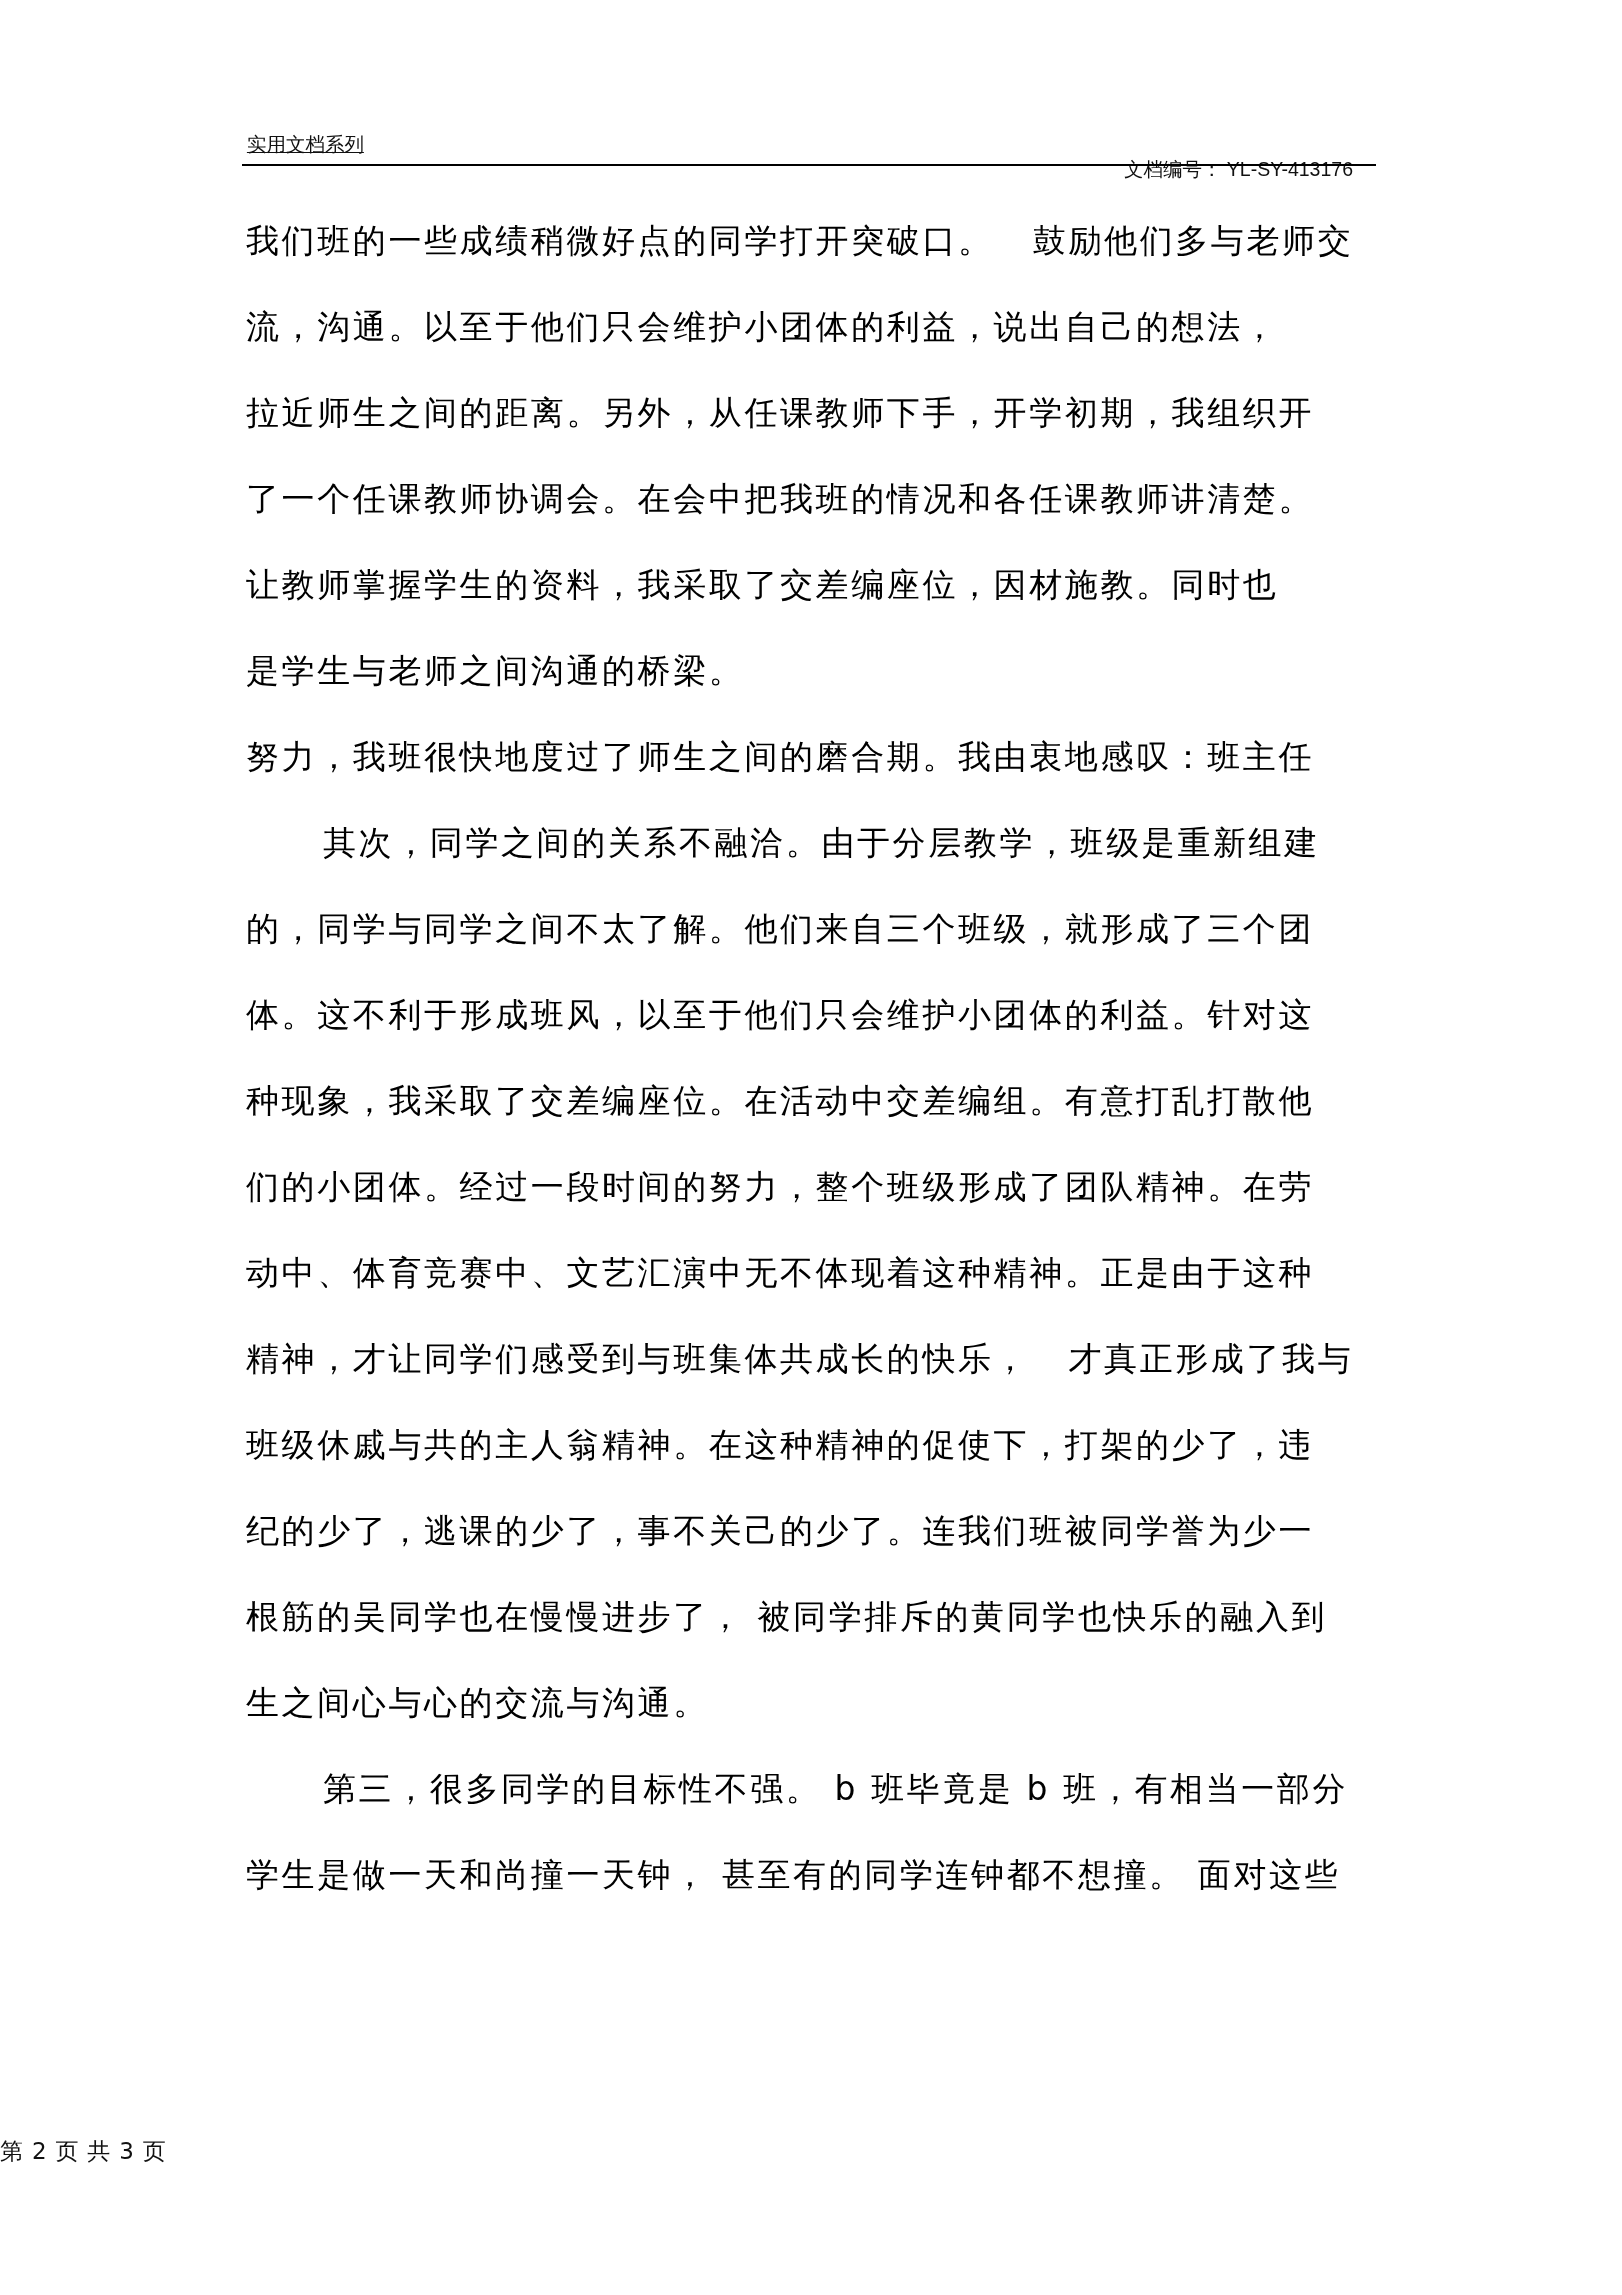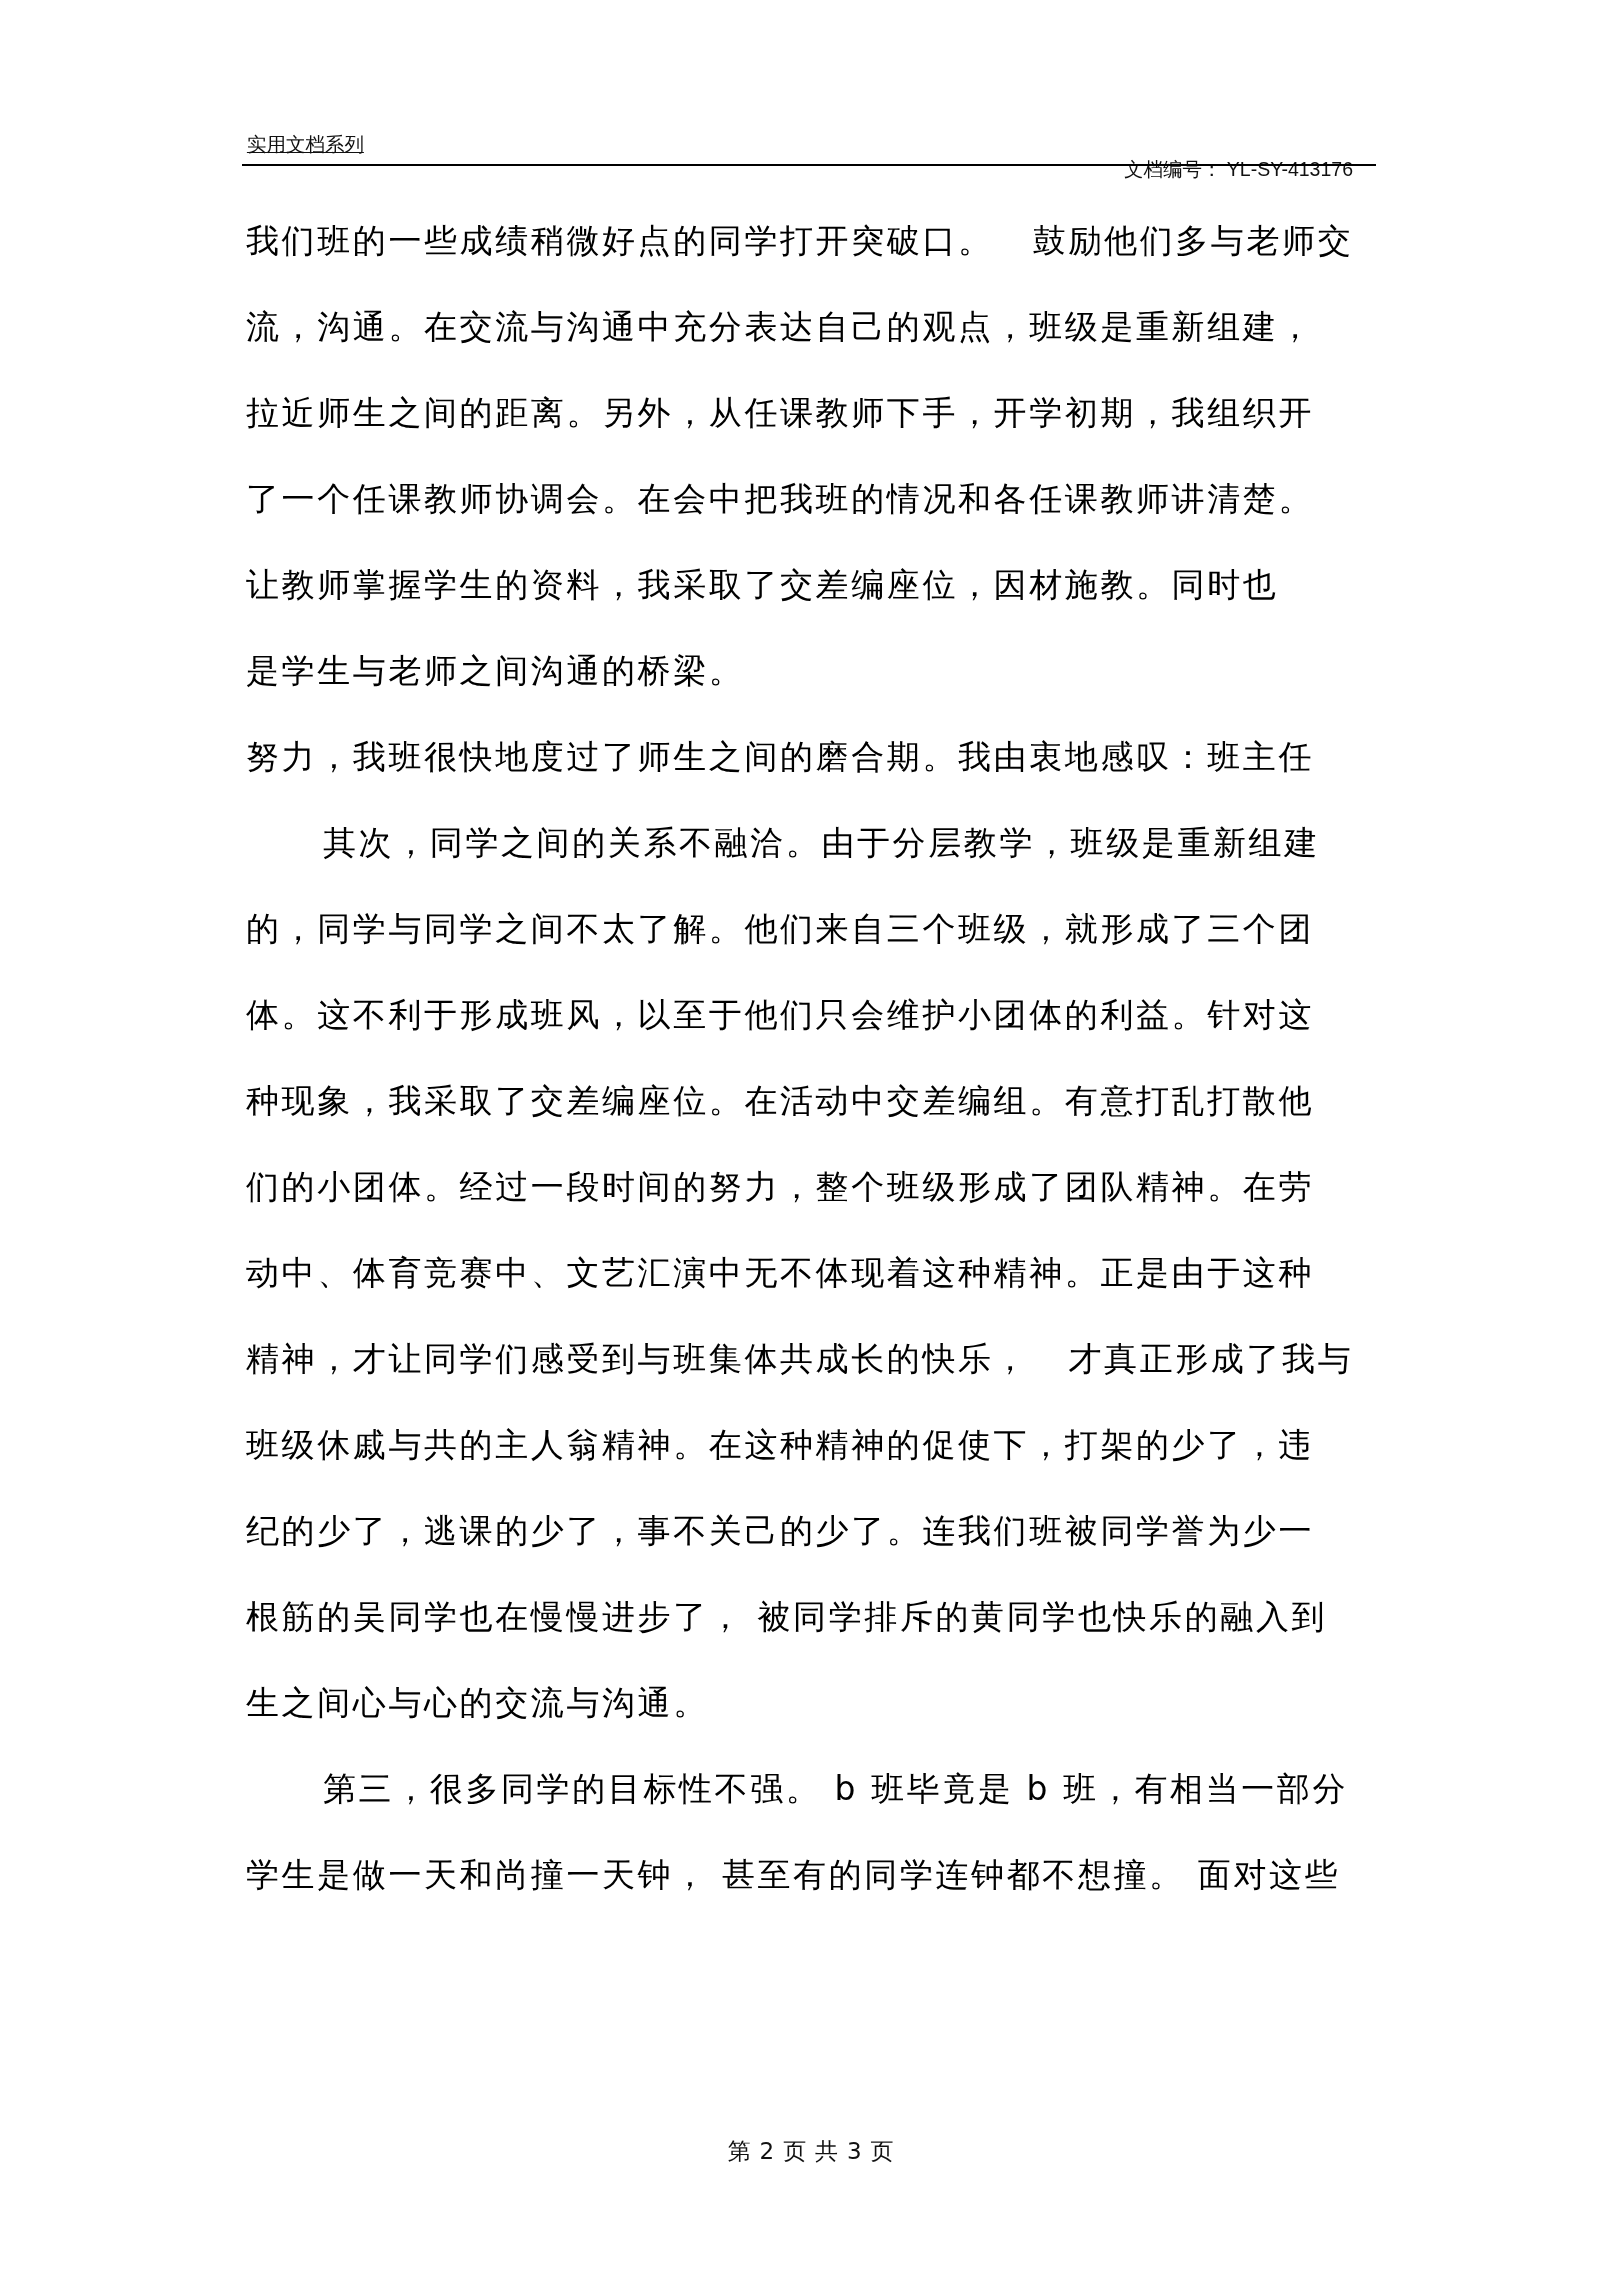--- a/index.html
+++ b/index.html
@@ -64,40 +64,40 @@
       color: #000000;
     }
     .line.indent {
       padding-left: 77px;
     }
     .page-footer {
       position: absolute;
       left: 0;
       width: 1622px;
       top: 2137px;
-      text-align: center;
+      text-align: left;
       font-size: 23px;
       line-height: 29px;
       letter-spacing: 0.8px;
       white-space: pre;
       color: #111111;
     }
   </style>
 </head>
 <body>
 
 <div class="page-header">
   <span class="header-left">实用文档系列</span>
   <span class="header-right">文档编号： YL-SY-413176</span>
 </div>
 <div class="header-rule"></div>
 
 <div class="body-text">
   <div class="line">我们班的一些成绩稍微好点的同学打开突破口。   鼓励他们多与老师交</div>
-  <div class="line">流，沟通。在交流与沟通中充分表达自己的观点，班级是重新组建，</div>
+  <div class="line">流，沟通。以至于他们只会维护小团体的利益，说出自己的想法，</div>
   <div class="line">拉近师生之间的距离。另外，从任课教师下手，开学初期，我组织开</div>
   <div class="line">了一个任课教师协调会。在会中把我班的情况和各任课教师讲清楚。</div>
   <div class="line">让教师掌握学生的资料，我采取了交差编座位，因材施教。同时也</div>
   <div class="line">是学生与老师之间沟通的桥梁。</div>
   <div class="line">努力，我班很快地度过了师生之间的磨合期。我由衷地感叹：班主任</div>
   <div class="line indent">其次，同学之间的关系不融洽。由于分层教学，班级是重新组建</div>
   <div class="line">的，同学与同学之间不太了解。他们来自三个班级，就形成了三个团</div>
   <div class="line">体。这不利于形成班风，以至于他们只会维护小团体的利益。针对这</div>
   <div class="line">种现象，我采取了交差编座位。在活动中交差编组。有意打乱打散他</div>
   <div class="line">们的小团体。经过一段时间的努力，整个班级形成了团队精神。在劳</div>

